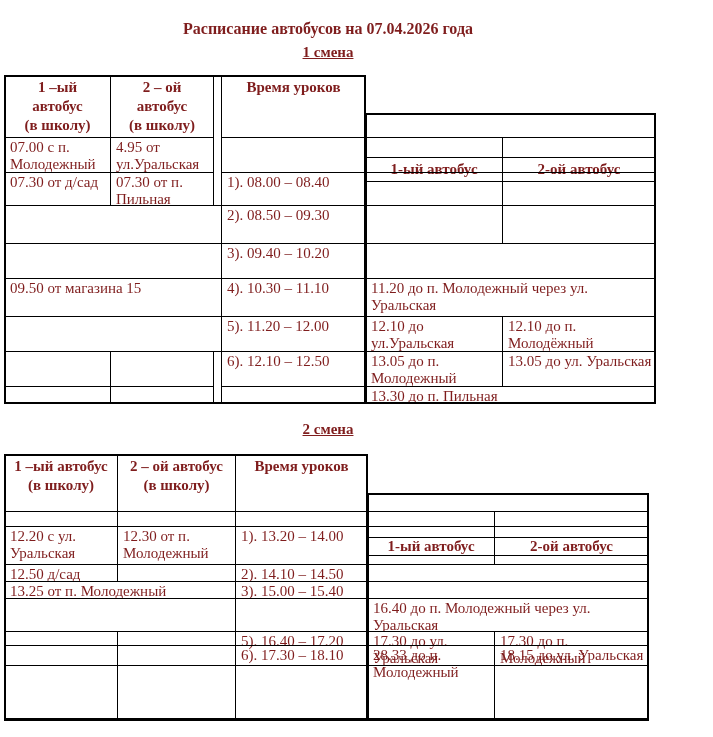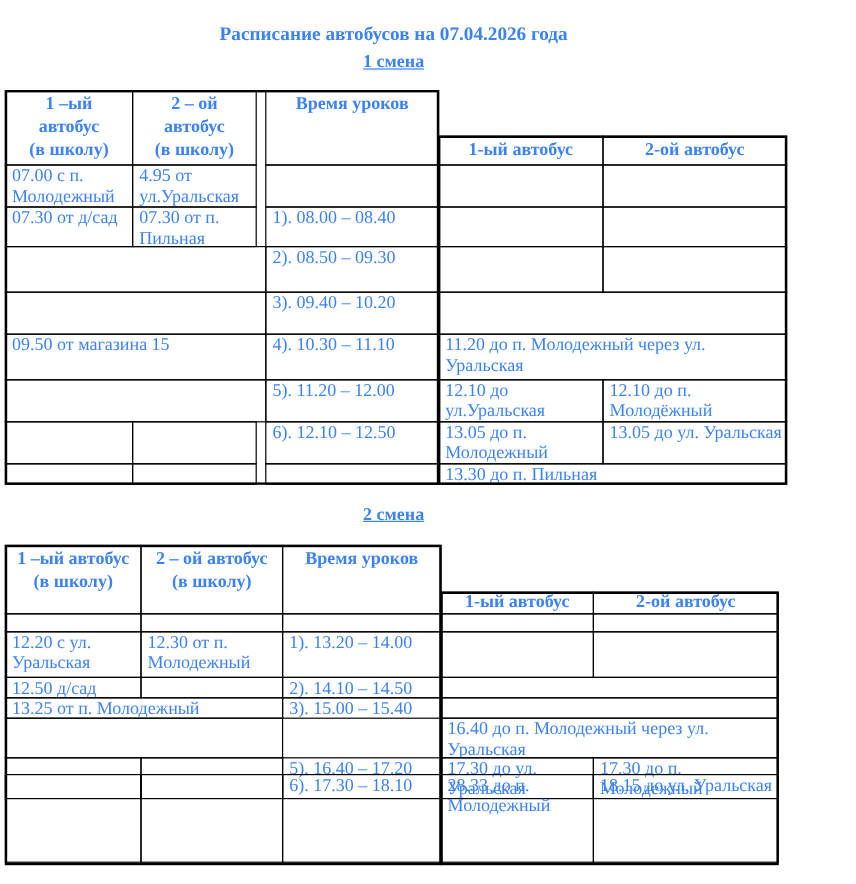--- a/index.html
+++ b/index.html
@@ -1,28 +1,28 @@
 <!DOCTYPE html>
 <html><head>
 <meta charset="utf-8">
 <style>
   html,body{margin:0;padding:0;background:#ffffff;}
-  #page{position:relative;width:713px;height:737px;background:#ffffff;color:#3b82f6;
+  #page{position:relative;width:713px;height:737px;background:#ffffff;color:#7f1d1d;
         font-family:"Liberation Serif","DejaVu Serif",serif;overflow:hidden;}
 
   .center-block{position:absolute;left:0;width:656px;text-align:center;font-weight:bold;}
   #title{top:20px;font-size:16px;line-height:18px;}
   #shift1-label{top:44px;font-size:15px;text-decoration:underline;}
   #shift2-label{top:421px;font-size:15px;text-decoration:underline;}
 
   .cell{position:absolute;box-sizing:border-box;border:1px solid #000;
         font-size:15px;line-height:16.5px;padding:1px 2px 0 5px;
         white-space:pre-line;overflow:hidden;}
   .hdr{font-weight:bold;text-align:center;padding:2px 2px 12px 2px;line-height:19px;}
-  .vc{display:flex;align-items:center;justify-content:center;padding:0;line-height:15px;}
+  .vc{display:flex;align-items:center;justify-content:center;padding:0;line-height:15px;margin-top:44px;}
   .outline{position:absolute;border:2px solid #000;box-sizing:border-box;pointer-events:none;}
 
   
   .t1c1{left:4px;width:107px}.t1c2{left:110px;width:104px}.t1c3{left:221px;width:145px}
   .t1c4{left:365px;width:138px}.t1c5{left:502px;width:154px}
   .t1c12{left:4px;width:218px}.t1c45{left:365px;width:291px}
   
   .t1r0{top:75px;height:63px}.t1rr{top:113px;height:25px}
   .t1r1{top:137px;height:36px}.t1r2{top:172px;height:34px}.t1r3{top:205px;height:39px}
   .t1r4{top:243px;height:36px}.t1r5{top:278px;height:39px}.t1r6{top:316px;height:36px}

